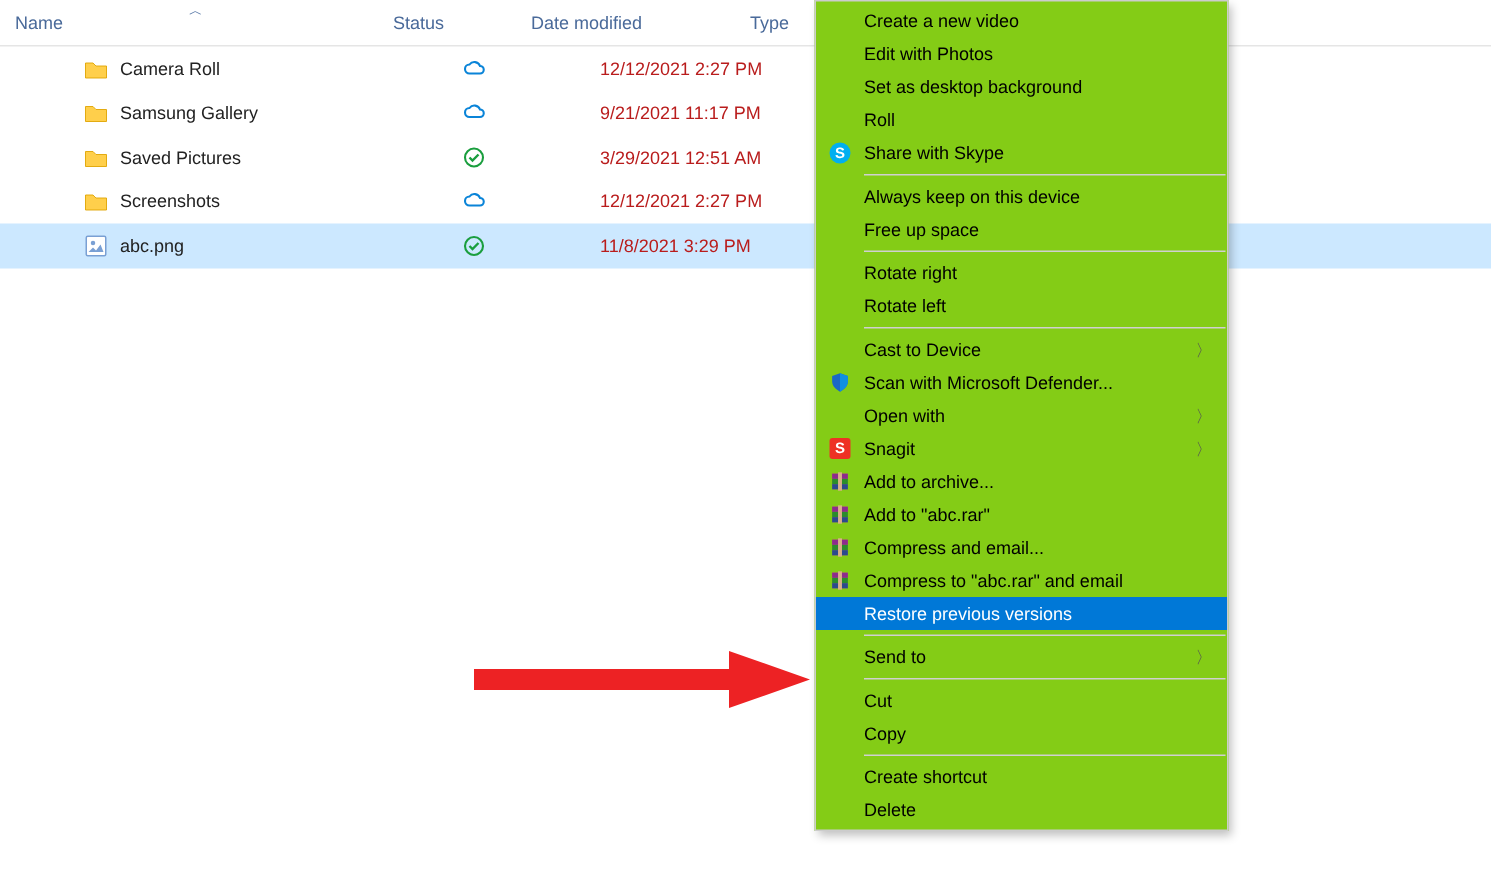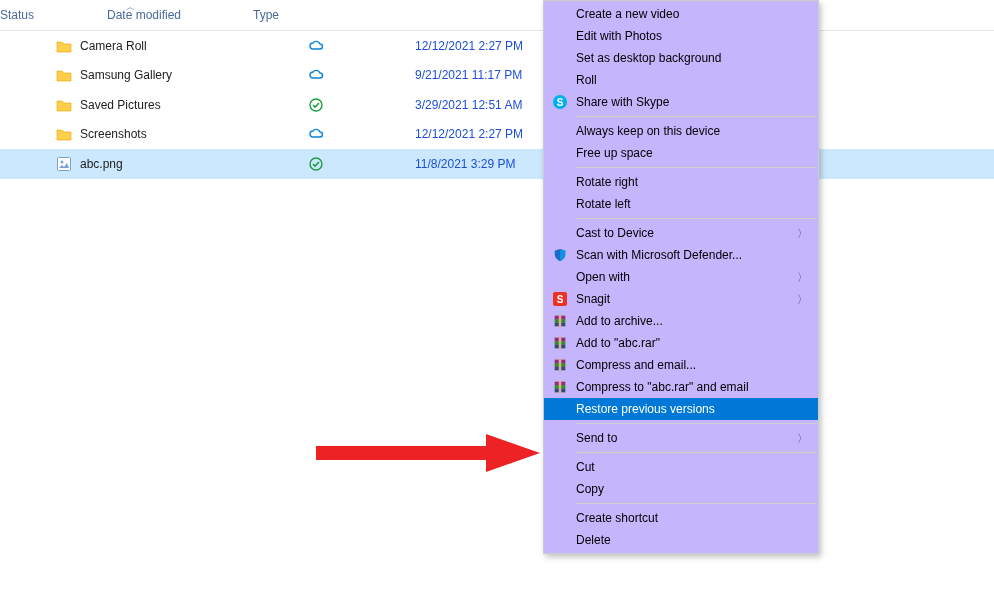--- a/index.html
+++ b/index.html
@@ -22,52 +22,52 @@
   }
   .header-row {
     display: flex;
     align-items: center;
     height: 30px;
     border-bottom: 1px solid #e5e5e5;
     color: #4a6a9a;
   }
   .col-name  { width: 252px; padding-left: 10px; display: flex; align-items: center; gap: 6px; }
   .col-status{ width: 92px;  text-align: left; }
-  .col-date  { width: 146px; text-align: left; margin-left: 15px; }
+  .col-date  { width: 146px; text-align: left; }
   .col-type  { width: 120px; text-align: left; }
   .sort-arrow {
     position: absolute;
     left: 126px;
     top: 1px;
     font-size: 9px;
     color: #5a7aa8;
   }
   .row {
     display: flex;
     align-items: center;
     height: 29.5px;
     color: #333;
     padding-left: 46px;
   }
   .row.selected { background: #cce8ff; }
   .row .col-name { color: #222; display:flex; align-items:center; gap:8px; }
-  .row .col-date { color: #1d4ed8; }
+  .row .col-date { color: #b91c1c; }
   .row .col-type { color: #666; }
   .row .col-status { display:flex; align-items:center; }
 
   
   .icon { width:16px; height:16px; display:inline-flex; align-items:center; justify-content:center; flex:0 0 16px; }
 
   
   .ctx {
     position: absolute;
     left: 543px;
     top: 0;
     width: 274px;
-    background: #c4b5fd;
+    background: #84cc16;
     border: 1px solid #cccccc;
     box-shadow: 2px 3px 6px rgba(0,0,0,0.25);
     padding: 2px 0;
   }
   .ctx .mi {
     height: 22px;
     display: flex;
     align-items: center;
     padding: 0 28px 0 32px;
     position: relative;
@@ -109,20 +109,21 @@
   
   .skype { width:14px; height:14px; border-radius:50%; background:#00aff0; display:flex; align-items:center; justify-content:center; color:#fff; font-weight:bold; font-size:10px; }
   .snagit{ width:14px; height:14px; background:#ee3124; color:#fff; font-weight:bold; font-size:10px; display:flex; align-items:center; justify-content:center; border-radius:2px;}
 </style>
 </head>
 <body>
 
 <div class="file-pane">
   <div class="header-row">
     <span class="sort-arrow">︿</span>
+    <div class="col-name">Name</div>
     <div class="col-status">Status</div>
     <div class="col-date">Date modified</div>
     <div class="col-type">Type</div>
   </div>
   <div id="rows">
       <div class="row">
         <div class="col-name">
           <span class="icon">
             <svg width="16" height="16" viewBox="0 0 16 16">
               <use href="#ico-folder"></use>

